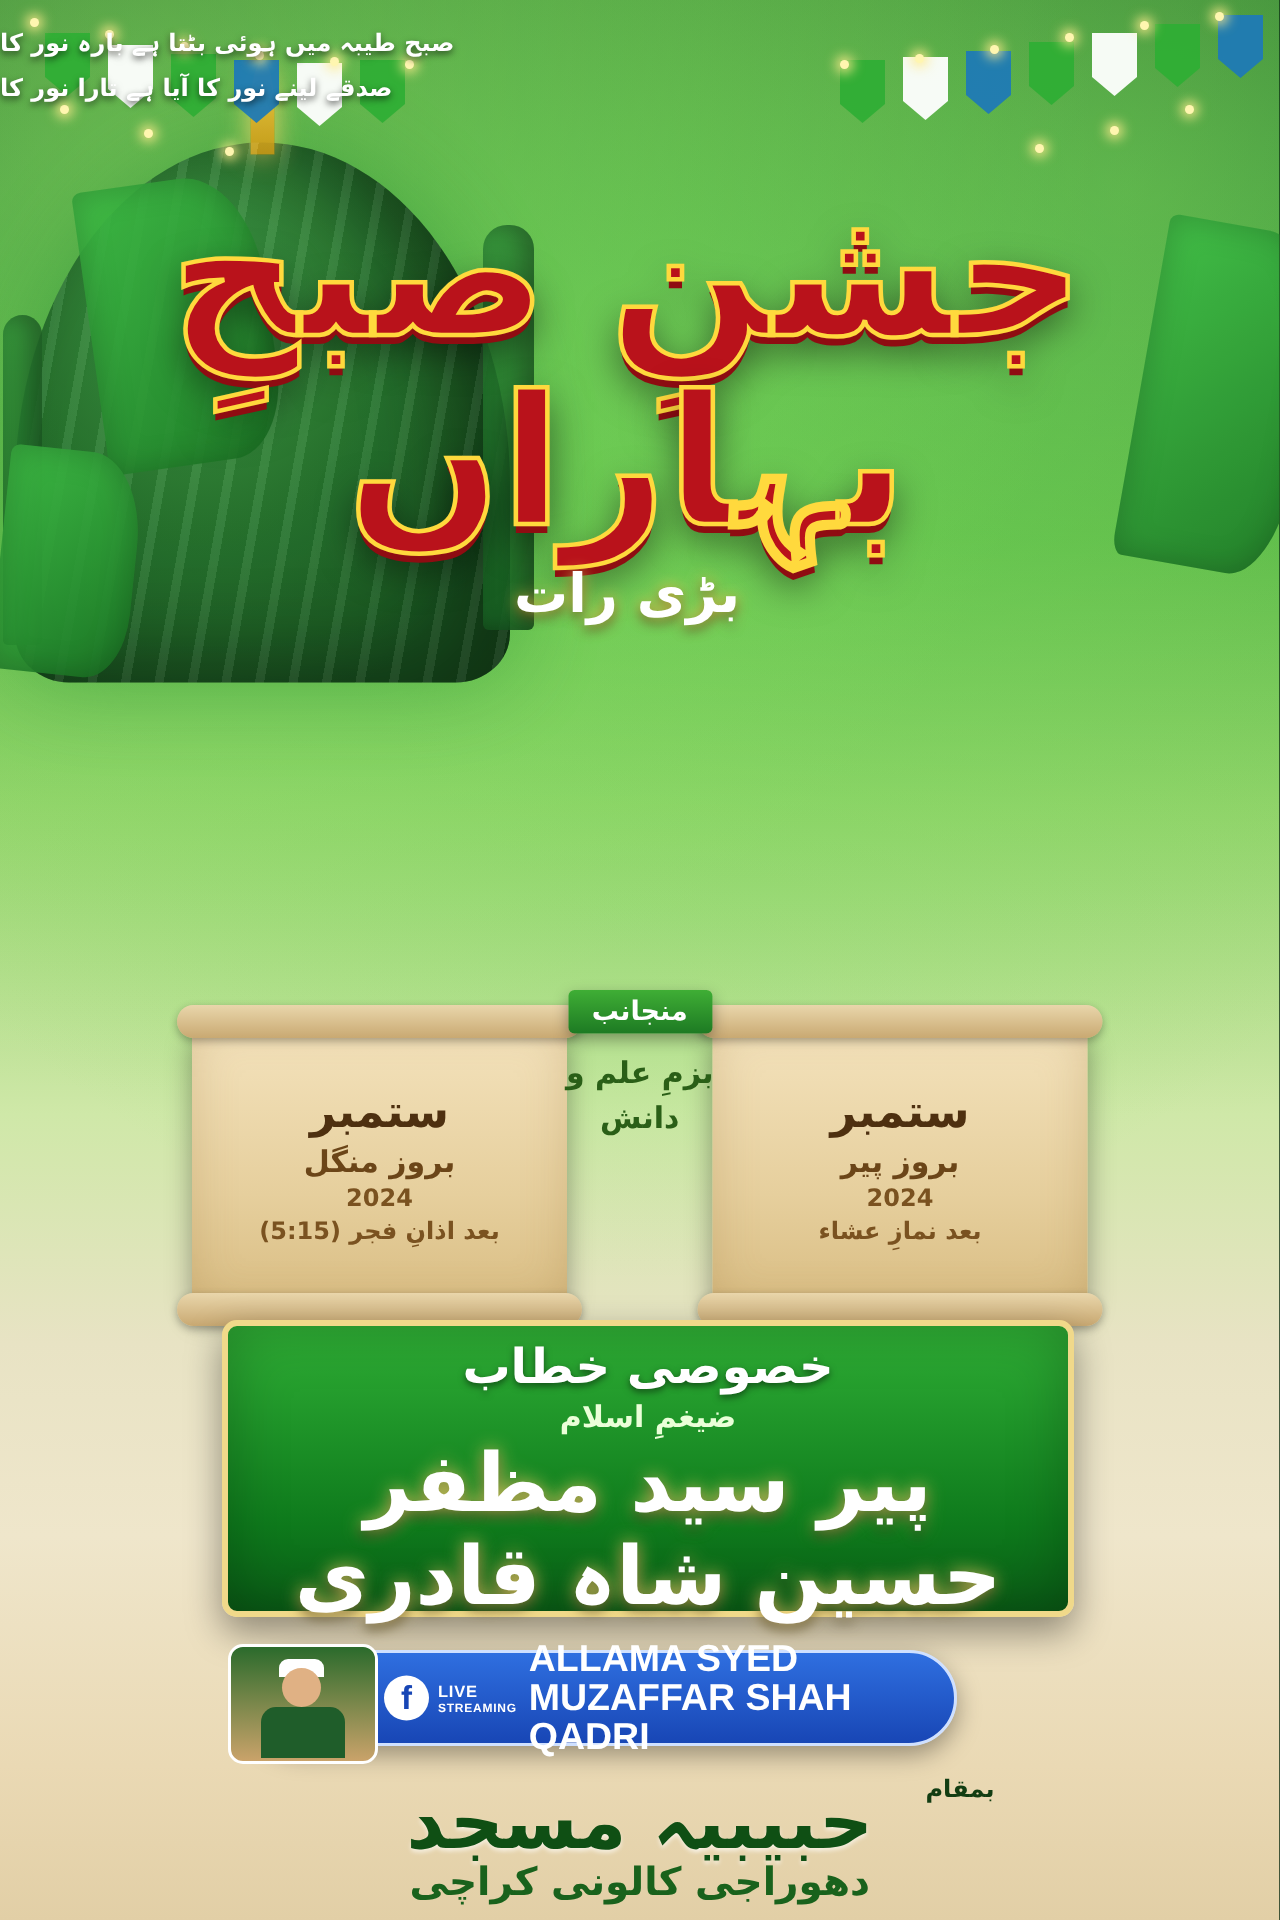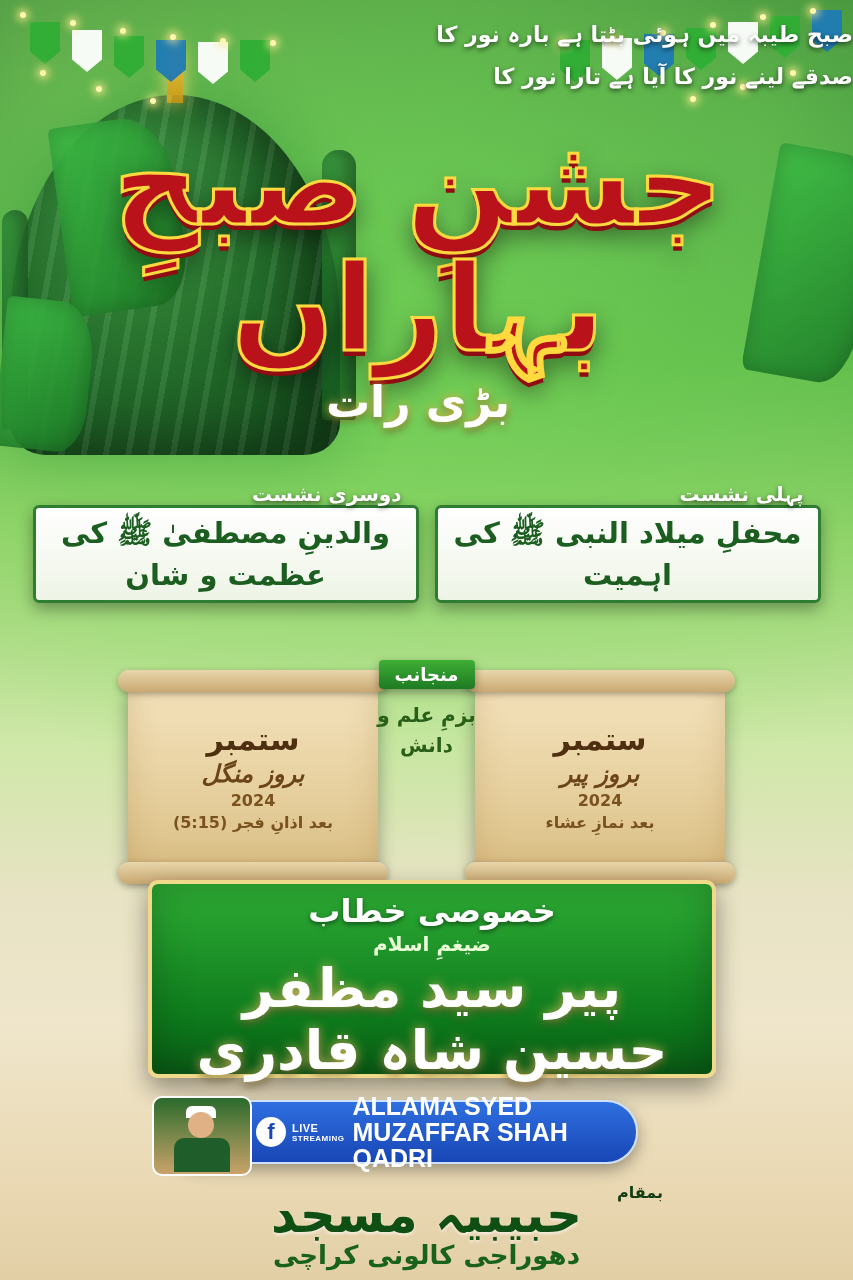--- a/index.html
+++ b/index.html
@@ -47,40 +47,40 @@
   .bulb{position:absolute;width:6px;height:6px;border-radius:50%;
     background:#fff6b0;box-shadow:0 0 8px 3px rgba(255,235,140,.85);}
   .green-cloth{
     position:absolute;border-radius:6px 40% 30% 6%;
     background:linear-gradient(135deg,#3fbf46,#1c7a26);opacity:.9;
     box-shadow:inset 0 0 22px rgba(0,0,0,.25);
   }
   
   .urdu{direction:rtl;unicode-bidi:bidi-override;font-family:"DejaVu Sans",sans-serif;}
   .top-couplet{
-    position:absolute;top:14px;left:0;width:853px;text-align:right;
-    color:#ffffff;font-size:22px;line-height:1.9;font-weight:bold;
+    position:absolute;top:14px;left:0;width:853px;text-align:left;
+    color:#ffffff;font-size:16px;line-height:1.9;font-weight:bold;
     text-shadow:0 2px 5px rgba(0,0,0,.6);
   }
   
   .title-wrap{
     position:absolute;top:120px;left:0;width:836px;text-align:center;
   }
   .title-main{
     font-size:120px;line-height:1.05;font-weight:bold;
     color:#b9121b;
     -webkit-text-stroke:3px #ffd93d;
     text-shadow:
       0 0 2px #ffe98a,
       0 6px 0 #8f0c12,
       0 10px 26px rgba(0,0,0,.55);
     letter-spacing:-4px;
   }
   .title-sub{
-    margin-top:4px;font-size:44px;font-weight:bold;color:#ffffff;
+    margin-top:4px;font-size:36px;font-weight:bold;color:#ffffff;
     text-shadow:0 0 10px rgba(255,210,80,.9), 0 3px 8px rgba(0,0,0,.6);
   }
   
   .sessions{
     position:absolute;top:505px;left:0;width:853px;
     display:flex;justify-content:center;gap:16px;
   }
   .session{
     position:relative;width:380px;height:92px;border-radius:6px;
     background:linear-gradient(180deg,#ffffff,#eef4e6);
@@ -110,21 +110,21 @@
   }
   .scroll:before{top:-12px}
   .scroll:after{bottom:-12px}
   .scroll-r{right:128px}
   .scroll-l{left:128px}
   .scroll-in{
     position:absolute;inset:12px;display:flex;flex-direction:column;
     align-items:center;justify-content:center;gap:3px;color:#5d3a12;
   }
   .scroll-month{font-size:30px;font-weight:bold;color:#4e3010;}
-  .scroll-line{font-size:24px;font-weight:bold;color:#6b4518;font-style:italic;}
+  .scroll-line{font-size:20px;font-weight:bold;color:#6b4518;}
   .scroll-small{font-size:16px;font-weight:bold;color:#7a5220;}
   .daybadge{
     position:absolute;top:0;width:108px;height:108px;border-radius:50%;
     background:radial-gradient(circle at 35% 30%,#d4262c,#8c0d12 70%);
     border:4px solid #f2e0b0;
     box-shadow:0 6px 16px rgba(0,0,0,.45);
     display:flex;align-items:center;justify-content:center;
     color:#fff;font-size:52px;font-weight:bold;
     text-shadow:0 3px 6px rgba(0,0,0,.5);
   }
@@ -260,30 +260,20 @@
   <div class="top-couplet urdu">
     <div>صبح طیبہ میں ہوئی بٹتا ہے بارہ نور کا</div>
     <div>صدقے لینے نور کا آیا ہے تارا نور کا</div>
   </div>
 
   <div class="title-wrap">
     <div class="title-main urdu">جشنِ صبحِ بہاراں</div>
     <div class="title-sub urdu">بڑی رات</div>
   </div>
 
-  <div class="sessions">
-    <div class="session">
-      <div class="session-tag urdu">دوسری نشست</div>
-      <div class="session-txt urdu">والدینِ مصطفیٰ ﷺ کی عظمت و شان</div>
-    </div>
-    <div class="session">
-      <div class="session-tag urdu">پہلی نشست</div>
-      <div class="session-txt urdu">محفلِ میلاد النبی ﷺ کی اہمیت</div>
-    </div>
-  </div>
 
   <div class="scrolls">
 
     <div class="scroll scroll-r">
       <div class="scroll-in urdu">
         <div class="scroll-month">ستمبر</div>
         <div class="scroll-line">بروز پیر</div>
         <div class="scroll-small">2024</div>
         <div class="scroll-small">بعد نمازِ عشاء</div>
       </div>

